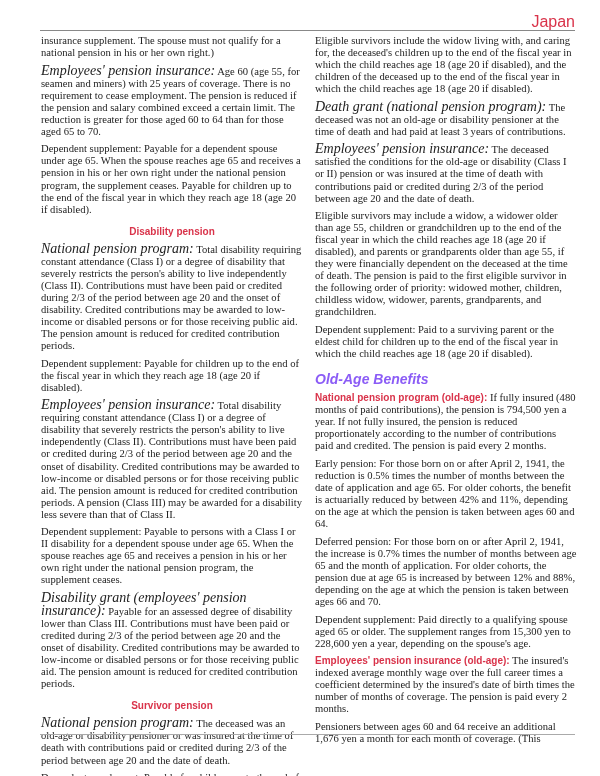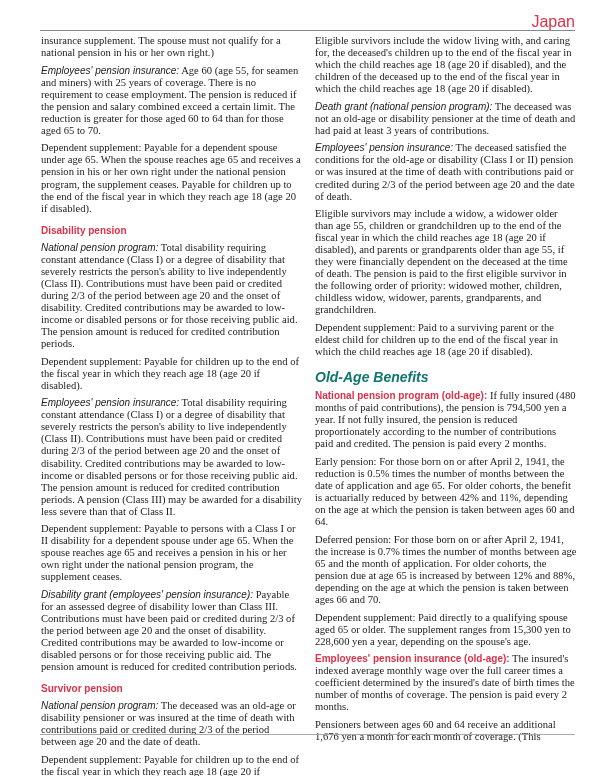--- a/index.html
+++ b/index.html
@@ -10,24 +10,24 @@
   }
   .rule-top { position: absolute; left: 40px; right: 25px; top: 30px; height: 1px; background: #888; }
   .rule-bottom { position: absolute; left: 40px; right: 25px; top: 734px; height: 1px; background: #aaa; }
   .col {
     position: absolute; top: 35px;
     font-family: "Liberation Serif", serif; font-size: 10.6px; line-height: 12.05px; color: #222;
   }
   .col.left { left: 41px; width: 262px; }
   .col.right { left: 315px; width: 262px; }
   .col p { margin: 0 0 5.5px 0; }
-  .lead { font-family: Liberation Sans, sans-serif; font-style: italic; font-size: 10px; }
+  .lead { font-family: Liberation Serif, serif; font-style: italic; font-size: 14px; }
   .lead-bold { font-family: "Liberation Sans", sans-serif; font-weight: bold; font-size: 10px; color: #d9334a; margin-top: 19px; }
-  h3.sub { font-family: "Liberation Sans", sans-serif; font-weight: bold; font-size: 10px; color: #d9334a; margin: 10px 0 5px 0; }
-  h2.sec { font-family: "Liberation Sans", sans-serif; font-weight: bold; font-style: italic; font-size: 14px; color: #0f766e; margin: 13px 0 7px 0; }
+  h3.sub { font-family: "Liberation Sans", sans-serif; font-weight: bold; font-size: 10px; color: #d9334a; margin: 10px 0 5px 0; text-align: center; }
+  h2.sec { font-family: "Liberation Sans", sans-serif; font-weight: bold; font-style: italic; font-size: 14px; color: #8b5cf6; margin: 13px 0 7px 0; }
 </style>
 </head>
 <body>
 
 <div class="header-country">Japan</div>
 <div class="rule-top"></div>
 
 <div class="col left">
   <p>insurance supplement.  The spouse must not qualify for a national pension in his or her own right.)</p>
   <p><span class="lead">Employees' pension insurance:</span><span> Age 60 (age 55, for seamen and miners) with 25 years of coverage.  There is no requirement to cease employment.  The pension is reduced if the pension and salary combined exceed a certain limit.  The reduction is greater for those aged 60 to 64 than for those aged 65 to 70.</span></p>

